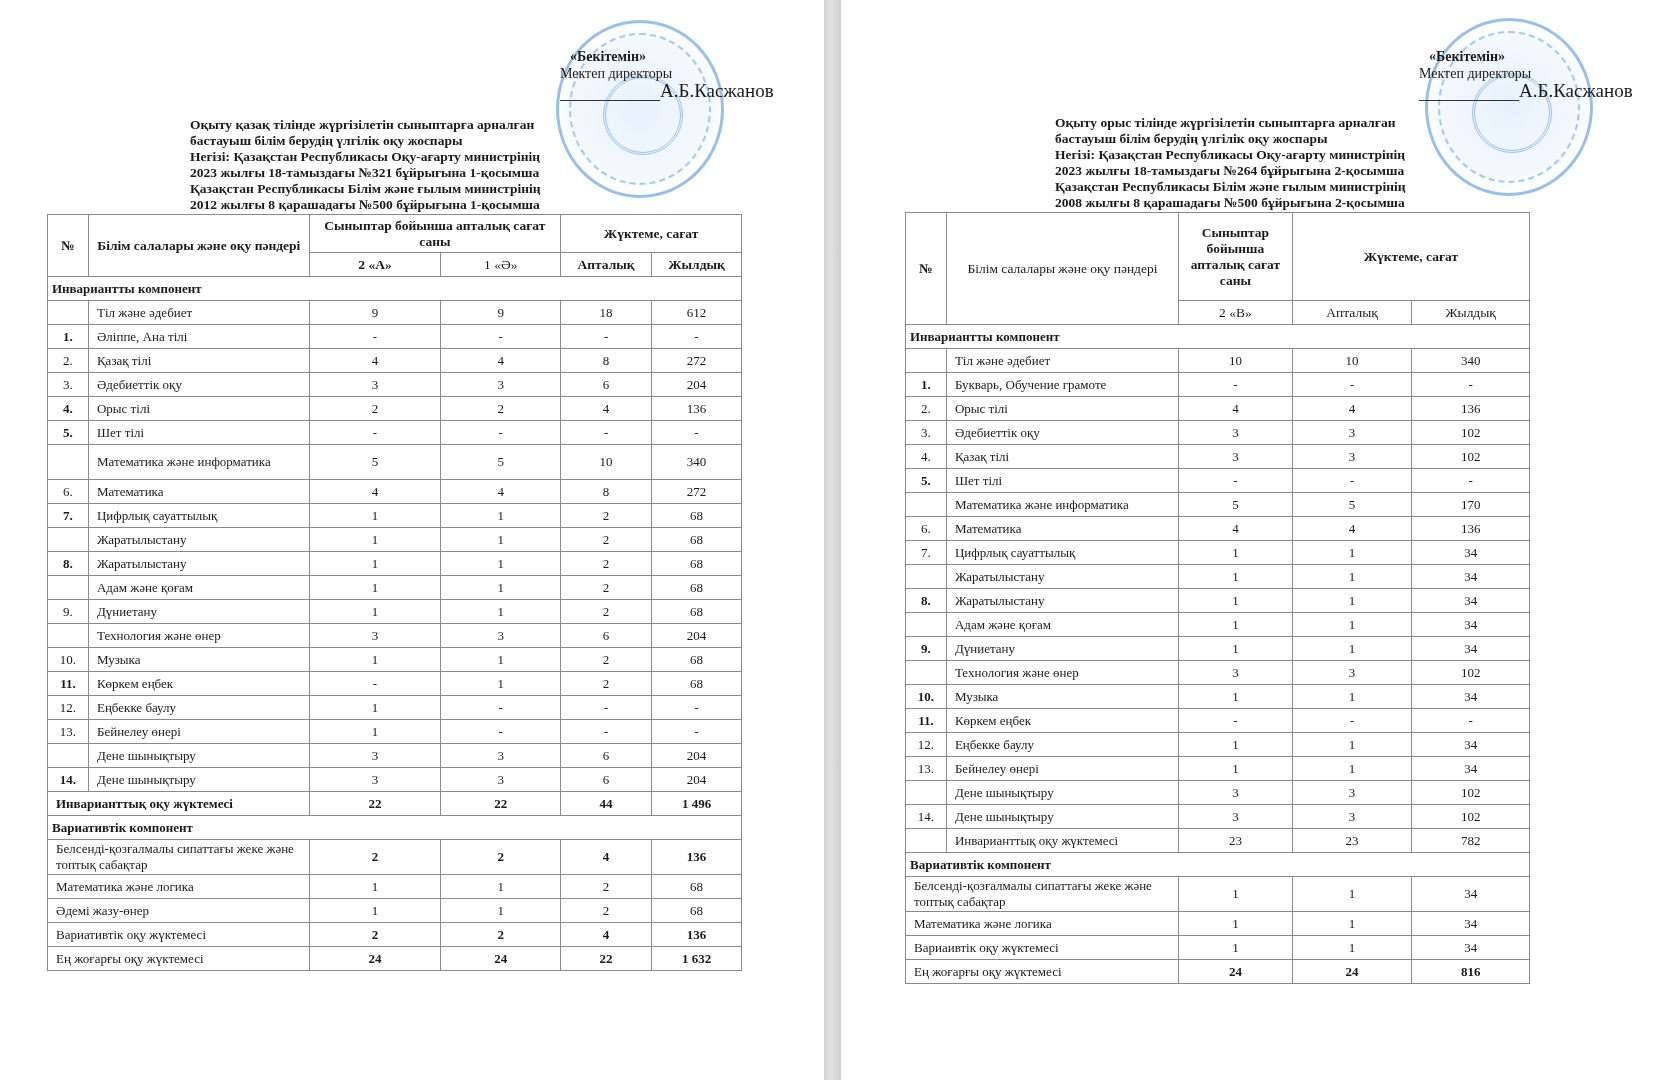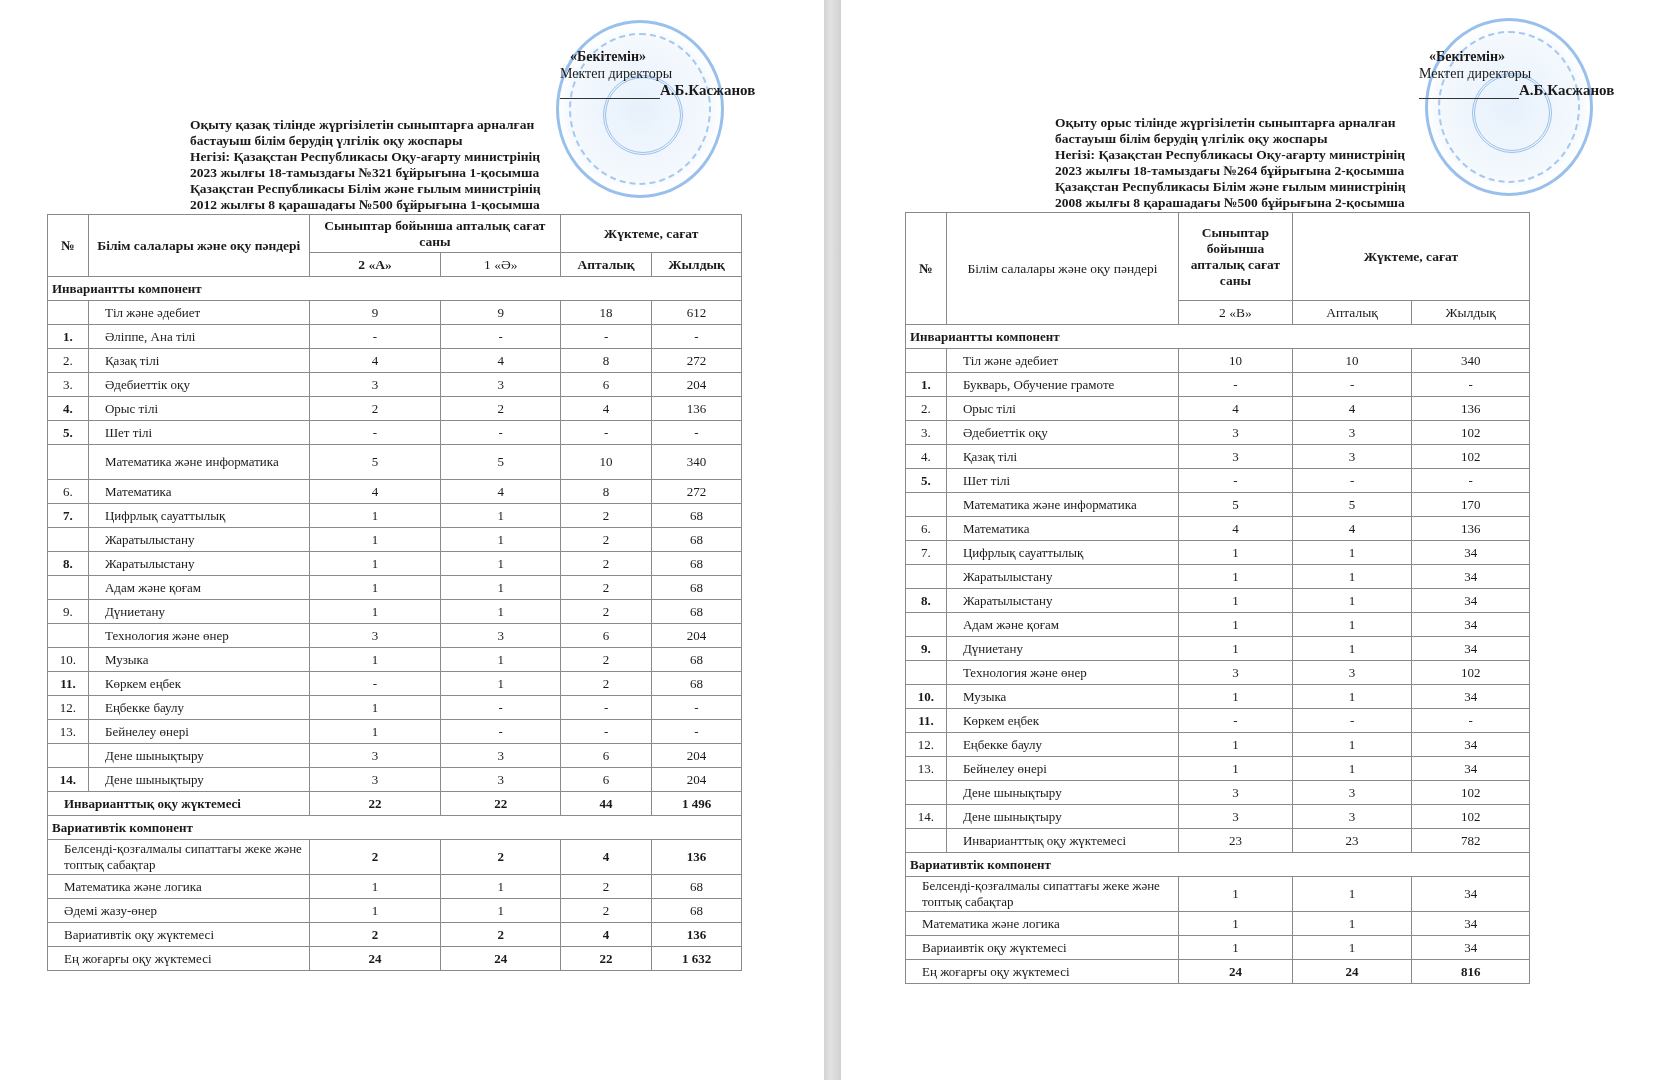--- a/index.html
+++ b/index.html
@@ -17,30 +17,30 @@
            background:radial-gradient(circle, rgba(120,175,235,0.18) 0%, rgba(120,175,235,0.08) 60%, rgba(255,255,255,0) 70%);
            box-sizing:border-box; }
   .stamp::before { content:""; position:absolute; left:10px; top:10px; right:10px; bottom:10px;
            border-radius:50%; border:2px dashed rgba(70,140,220,0.45); }
   .stamp::after { content:""; position:absolute; left:44px; top:52px; width:74px; height:74px;
            border-radius:50%; border:3px double rgba(70,140,220,0.5); }
 
   .approve { position:absolute; font-size:14px; line-height:17px; text-align:left; }
   .approve .l1 { padding-left:10px; font-weight:bold; }
   .approve .sig { display:inline-block; width:100px; border-bottom:1px solid #333; height:12px; vertical-align:bottom; }
-  .approve .signer { font-size:15px;font-weight:bold; }
+  .approve .signer { font-size:19px; }
 
   .heading { position:absolute; text-align:left; font-weight:bold; font-size:13.5px; line-height:16px; }
 
   table.plan { position:absolute; border-collapse:collapse; font-size:13px; }
   table.plan td, table.plan th { border:1px solid #8a8a8a; padding:0 4px; height:23px; }
   table.plan th { font-weight:bold; font-size:13.5px; text-align:center; }
   table.plan td.num { text-align:center; width:32px; }
   table.plan td.num.b { font-weight:bold; }
-  table.plan td.name { text-align:left; padding-left:16px; }
+  table.plan td.name { text-align:left; padding-left:8px; }
   table.plan td.v { text-align:center; }
   table.plan tr.section td { text-align:left; font-weight:bold; }
   table.plan tr.total td { font-weight:bold; }
   table.plan tr.total td.name { font-weight:bold; }
   table.plan tr.tall td { height:34px; }
   .bold { font-weight:bold; }
 </style>
 </head>
 <body>
 

